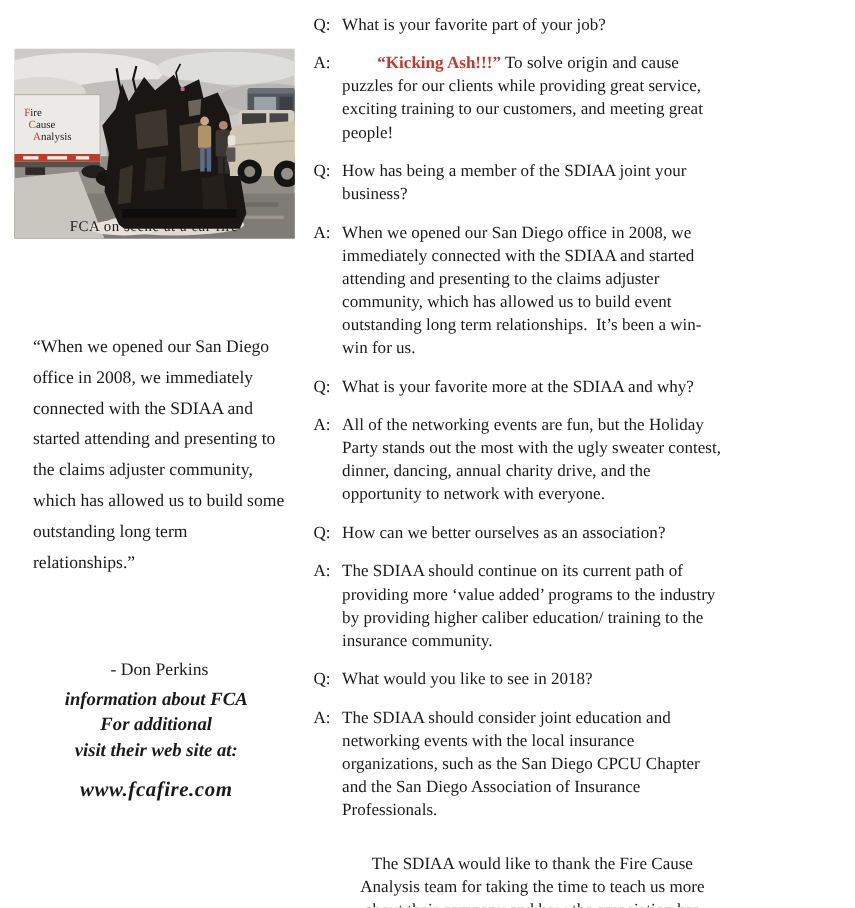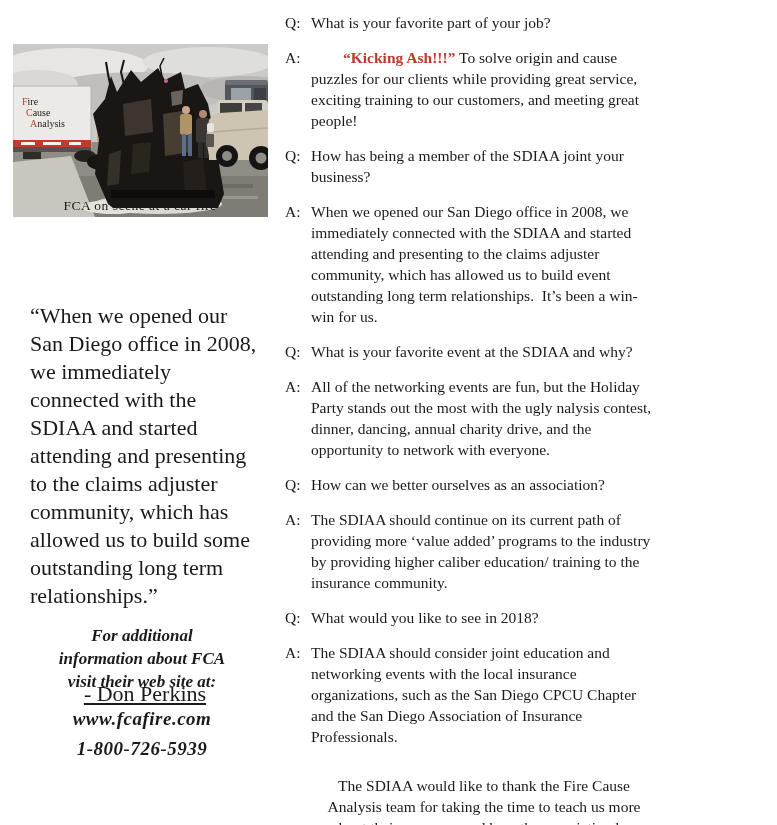--- a/index.html
+++ b/index.html
@@ -13,25 +13,25 @@
   }
 
   
   .photo-figure{
     position:absolute;left:13px;top:12px;width:255px;height:173px;margin-top:32px;
   }
   .photo-figure svg{display:block;width:255px;height:173px;}
 
   .pull-quote{
     position:absolute;left:30px;top:246px;width:230px;
-    font-size:22px;line-height:28px;
+    font-size:16px;line-height:28px;
     white-space:pre-wrap;
   }
   .pull-quote .attribution{
-    margin-top:14px;text-align:center;text-decoration:underline;
+    margin-top:14px;text-align:center;
   }
 
   .contact{
     position:absolute;left:20px;top:624px;width:244px;
     text-align:center;font-style:italic;font-weight:bold;
   }
   .contact-intro{font-size:17px;line-height:23px;}
   .contact-big{margin-top:11px;font-size:19px;line-height:30px;letter-spacing:.5px;}
 
   
@@ -153,27 +153,26 @@
     </svg>
   </div>
 
   <div class="pull-quote">
     <div>“When we opened our San Diego office in 2008, we immediately connected with the SDIAA and started attending and presenting to the claims adjuster community, which has allowed us to build some outstanding long term relationships.”</div>
     <div class="attribution">- Don Perkins</div>
   </div>
 
   <div class="contact">
     <div class="contact-intro">
+      <div>information about FCA</div>
       <div>For additional</div>
-      <div>information about FCA</div>
       <div>visit their web site at:</div>
     </div>
     <div class="contact-big">
       <div>www.fcafire.com</div>
-      <div>1-800-726-5939</div>
     </div>
   </div>
 
   <div class="qa-col">
 
     <div class="qa-item">
       <span class="qa-label">Q:</span>
       <div class="qa-text">What is your favorite part of your job?</div>
     </div>
 
@@ -187,26 +186,26 @@
       <div class="qa-text">How has being a member of the SDIAA joint your business?</div>
     </div>
 
     <div class="qa-item">
       <span class="qa-label">A:</span>
       <div class="qa-text">When we opened our San Diego office in 2008, we immediately connected with the SDIAA and started attending and presenting to the claims adjuster community, which has allowed us to build event outstanding long term relationships.  It’s been a win-win for us.</div>
     </div>
 
     <div class="qa-item">
       <span class="qa-label">Q:</span>
-      <div class="qa-text">What is your favorite event at the SDIAA and why?</div>
-    </div>
-
-    <div class="qa-item">
-      <span class="qa-label">A:</span>
-      <div class="qa-text">All of the networking events are fun, but the Holiday Party stands out the most with the ugly nalysis contest, dinner, dancing, annual charity drive, and the opportunity to network with everyone.</div>
+      <div class="qa-text">What is your favorite more at the SDIAA and why?</div>
+    </div>
+
+    <div class="qa-item">
+      <span class="qa-label">A:</span>
+      <div class="qa-text">All of the networking events are fun, but the Holiday Party stands out the most with the ugly sweater contest, dinner, dancing, annual charity drive, and the opportunity to network with everyone.</div>
     </div>
 
     <div class="qa-item">
       <span class="qa-label">Q:</span>
       <div class="qa-text">How can we better ourselves as an association?</div>
     </div>
 
     <div class="qa-item">
       <span class="qa-label">A:</span>
       <div class="qa-text">The SDIAA should continue on its current path of providing more ‘value added’ programs to the industry by providing higher caliber education/ training to the insurance community.</div>

